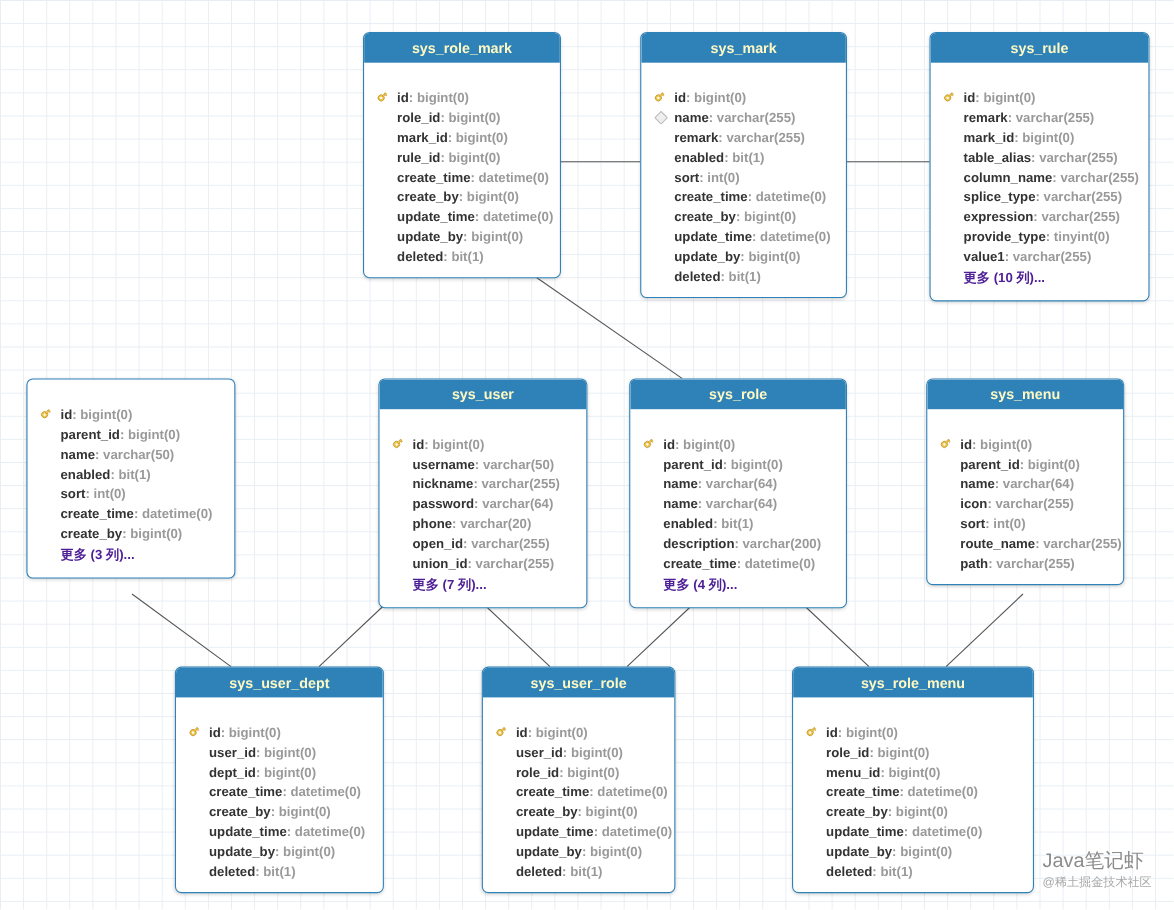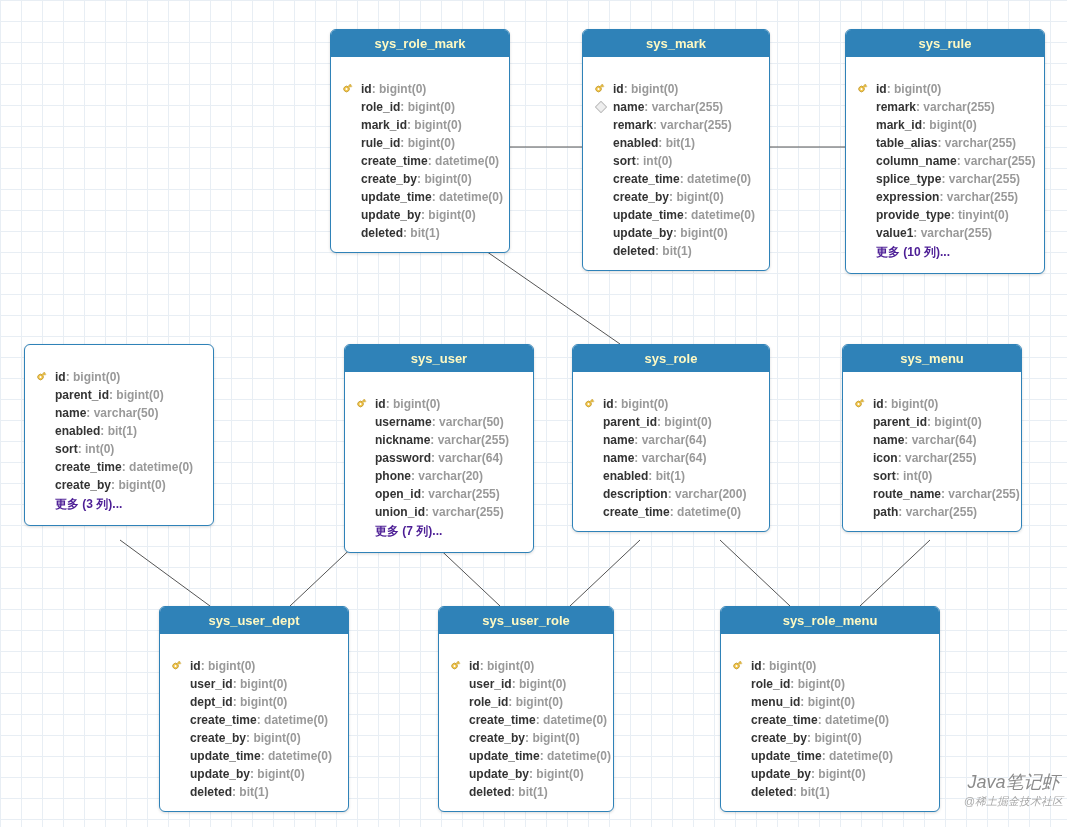--- a/index.html
+++ b/index.html
@@ -52,29 +52,28 @@
     width: 16px; height: 14px;
     display: inline-flex; align-items: center; justify-content: center;
     margin-right: 4px;
     flex: 0 0 16px;
   }
   .col-name { color: #333; }
   .col-type { color: #999; }
   .col-more { color: #4c1d95; padding-top: 2px; }
   .watermark {
     position: absolute;
-    right: 4px; bottom: 18px;
+    right: 20px; bottom: 18px;
     z-index: 3;
     color: #777;
     font-size: 18px;
     opacity: 0.85;
-    text-align: center;
+    text-align: left;
     font-family: Arial, sans-serif;
     text-shadow: 0 0 2px #fff;
-    font-style: italic;
   }
   .watermark .sub { font-size: 11px; color: #999; }
 </style>
 </head>
 <body>
 
 <div class="grid"></div>
 
 <svg class="lines" width="1067" height="827">
     <line x1="510" y1="147" x2="582" y2="147" stroke="#555" stroke-width="1"></line>
@@ -424,20 +423,24 @@
         <div class="col-row">
           <span class="col-icon"></span>
           <span class="col-name">description</span>
           <span class="col-type">: varchar(200)</span>
         </div>
         <div class="col-row">
           <span class="col-icon"></span>
           <span class="col-name">create_time</span>
           <span class="col-type">: datetime(0)</span>
         </div>
+        <div class="col-row col-more">
+          <span class="col-icon"></span>
+          <span>更多 (4 列)...</span>
+        </div>
       </div>
     </div>
     <div class="table" style="left: 842px; top: 344px; width: 180px;">
       <div class="table-header">sys_menu</div>
       <div class="table-body">
         <div class="col-row">
           <span class="col-icon">
             <svg width="14" height="14" viewBox="0 0 16 16">
               <g transform="rotate(-45 8 8)">
                 <circle cx="6" cy="6" r="3.2" fill="#f5c84c" stroke="#b8912a" stroke-width="0.8"></circle>

